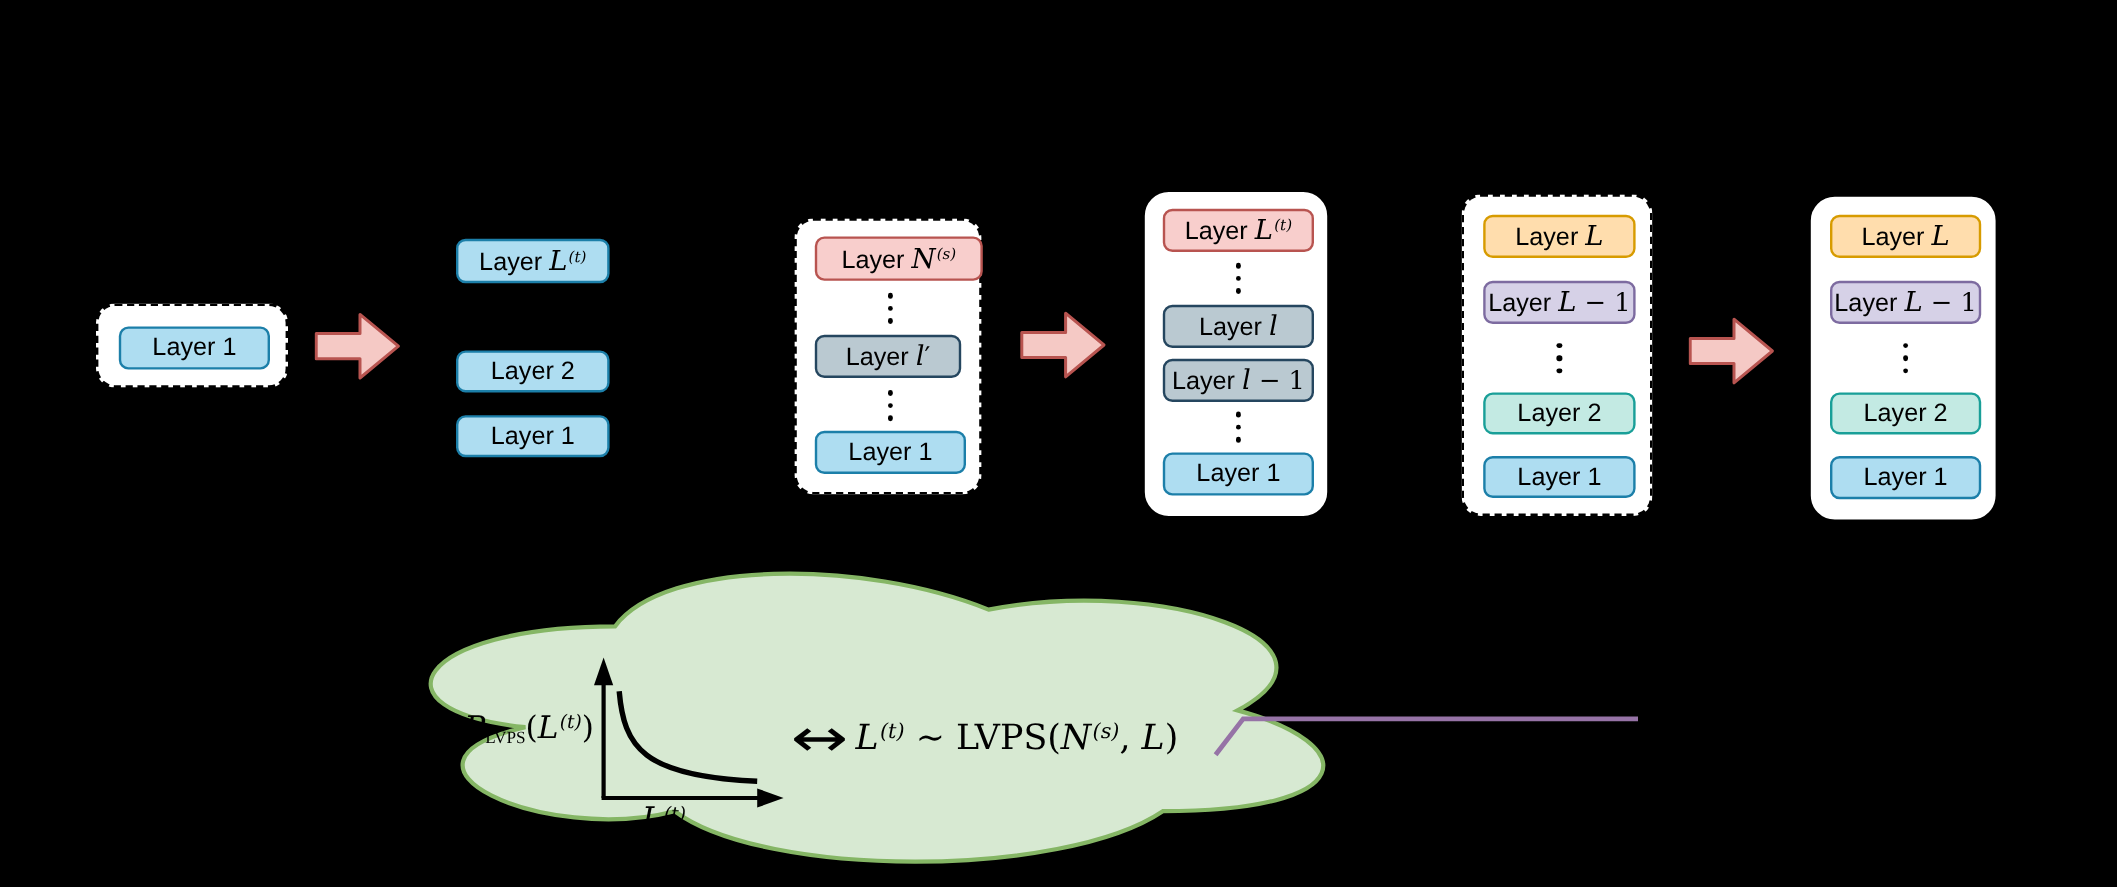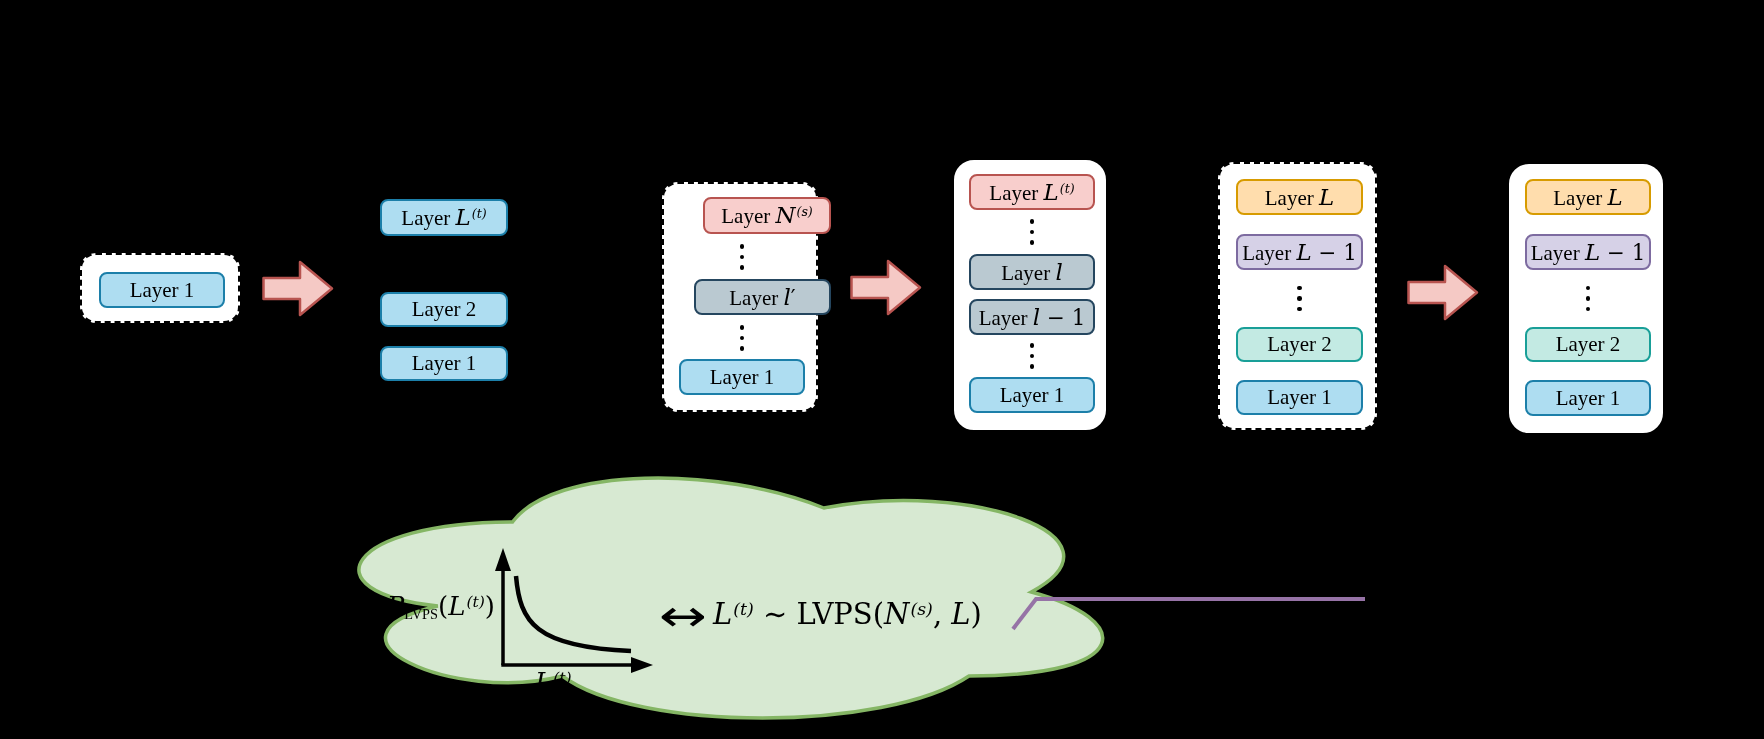--- a/index.html
+++ b/index.html
@@ -8,21 +8,21 @@
   .group{position:absolute;box-sizing:border-box;background:#fff;}
   .group.dashed{border:2.5px dashed #000;border-radius:16px;}
   .group.solid{border:2.5px solid #000;border-radius:22px;}
   .group.none{background:transparent;border:none;}
   .layer{position:absolute;box-sizing:border-box;border-radius:8px;border:2.5px solid;
          display:flex;align-items:center;justify-content:center;
          font-size:21px;color:#000;white-space:nowrap;}
   .dots{position:absolute;display:flex;flex-direction:column;align-items:center;
         justify-content:center;gap:6px;}
   .dots i{width:4.5px;height:4.5px;border-radius:50%;background:#000;}
-  .p-sans{font-family:Liberation Serif, serif;text-align:center;}
+  .p-sans{font-family:Liberation Sans, sans-serif;text-align:center;}
   .p-rom{font-family:"DejaVu Serif",serif;}
   .p-it{font-family:"DejaVu Serif",serif;font-style:italic;}
   .layer .p-it{font-size:1.09em;}
   .layer .p-rom{font-size:1.02em;}
   .p-sup{font-family:"DejaVu Serif",serif;font-style:italic;font-size:0.60em;
          position:relative;top:-0.52em;margin-left:1px;}
   .p-sub{font-family:Liberation Serif, serif;font-size:0.55em;position:relative;top:0.28em;}
   .arrowsvg{position:absolute;}
   .cloudlabel{position:absolute;color:#000;}
   #ylabel{left:350px;top:591px;width:145px;text-align:right;font-size:26px;}
@@ -70,29 +70,29 @@
         <span><span class="p-sans">Layer </span><span class="p-it">L</span><span class="p-sup">(t)</span></span>
       </div>
       <div class="layer" style="left: 0px; top: 93px; width: 128px; height: 35px; background: rgb(174, 221, 241); border-color: rgb(28, 127, 169);">
         <span><span class="p-sans">Layer 2</span></span>
       </div>
       <div class="layer" style="left: 0px; top: 147px; width: 128px; height: 35px; background: rgb(174, 221, 241); border-color: rgb(28, 127, 169);">
         <span><span class="p-sans">Layer 1</span></span>
       </div>
     </div>
     <div class="group dashed" style="left: 662px; top: 182px; width: 156px; height: 230px;">
-      <div class="layer" style="left: 15px; top: 13px; width: 128px; height: 37px; background: rgb(248, 206, 204); border-color: rgb(184, 84, 80); margin-left: 24px;">
+      <div class="layer" style="left: 15px; top: 13px; width: 140px; height: 37px; background: rgb(248, 206, 204); border-color: rgb(184, 84, 80);">
         <span><span class="p-sans">Layer </span><span class="p-it">N</span><span class="p-sup">(s)</span></span>
       </div>
       <div class="dots" style="left: 15px; top: 58px; width: 126px; height: 30px;">
         <i></i>
         <i></i>
         <i></i>
       </div>
-      <div class="layer" style="left: 30px; top: 95px; width: 137px; height: 36px; background: rgb(186, 201, 209); border-color: rgb(37, 70, 95);">
+      <div class="layer" style="left: 15px; top: 95px; width: 122px; height: 36px; background: rgb(186, 201, 209); border-color: rgb(37, 70, 95);">
         <span><span class="p-sans">Layer </span><span class="p-it">l</span><span class="p-rom">′</span></span>
       </div>
       <div class="dots" style="left: 15px; top: 140px; width: 126px; height: 28px;">
         <i></i>
         <i></i>
         <i></i>
       </div>
       <div class="layer" style="left: 15px; top: 175px; width: 126px; height: 36px; background: rgb(174, 221, 241); border-color: rgb(28, 127, 169);">
         <span><span class="p-sans">Layer 1</span></span>
       </div>

